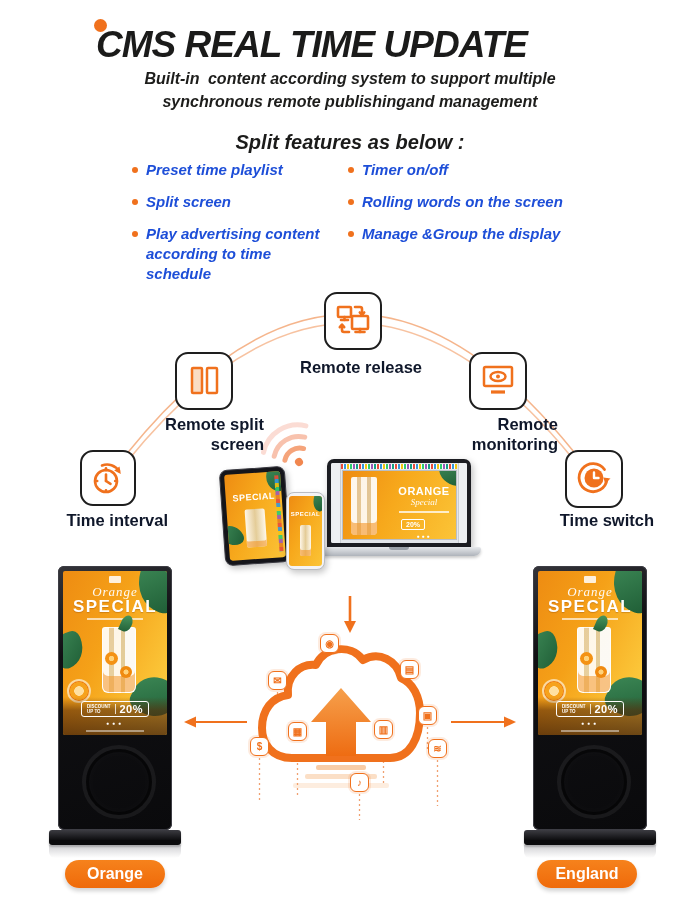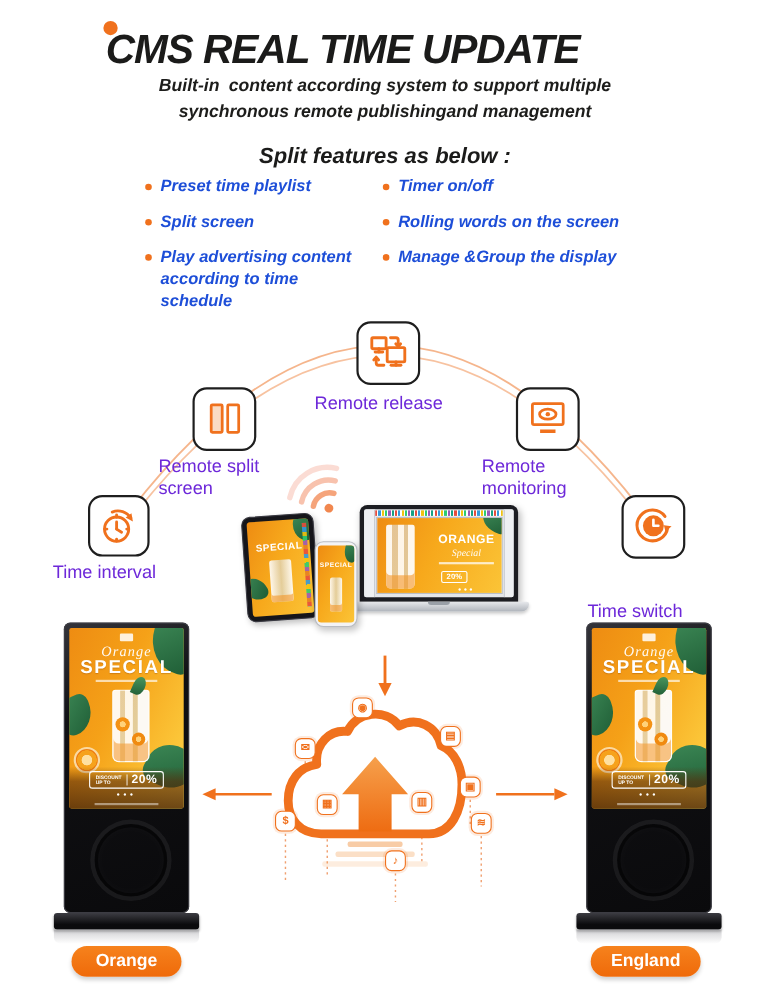--- a/index.html
+++ b/index.html
@@ -40,27 +40,27 @@
   
   .icon-box{position:absolute;width:58px;height:58px;box-sizing:border-box;background:#fff;
             border:2.6px solid #1e1e1e;border-radius:13px;display:flex;align-items:center;
             justify-content:center;z-index:4;}
   .icon-box svg{width:40px;height:40px;}
   .node-release{left:324px;top:292px;}
   .node-split{left:175px;top:352px;}
   .node-monitor{left:469px;top:352px;}
   .node-tinterval{left:80px;top:450px;width:56px;height:56px;}
   .node-tswitch{left:565px;top:450px;}
-  .node-lbl{position:absolute;text-align:left;font-weight:400;font-size:16.5px;
-            color:#6d28d9;z-index:4;line-height:20px;}
+  .node-lbl{position:absolute;text-align:right;font-weight:700;font-size:16.5px;
+            color:#0f172a;z-index:4;line-height:20px;}
   .lbl-release{left:286px;top:357px;width:136px;}
   .lbl-split{left:144px;top:414px;width:120px;}
   .lbl-monitor{left:438px;top:414px;width:120px;}
   .lbl-tinterval{left:48px;top:510px;width:120px;}
-  .lbl-tswitch{left:534px;top:510px;width:120px;margin-top:36px;}
+  .lbl-tswitch{left:534px;top:510px;width:120px;}
 
   
   .tablet{position:absolute;left:222px;top:468px;width:66px;height:96px;background:#15151a;
           border-radius:8px;border:1px solid #3a3a42;padding:4px;box-sizing:border-box;
           transform:rotate(-4deg);z-index:5;box-shadow:2px 3px 6px rgba(0,0,0,.25);}
   .tablet .palette{position:absolute;right:6px;top:8px;bottom:10px;width:4px;
       background:repeating-linear-gradient(180deg,#e74c3c 0 4px,#3498db 4px 8px,#f1c40f 8px 12px,
       #2ecc71 12px 16px,#9b59b6 16px 20px,#e67e22 20px 24px);opacity:.9;z-index:2;}
   .phone{position:absolute;left:286px;top:492px;width:39px;height:78px;background:#f3f3f5;
          border:1px solid #b9bcc2;border-radius:8px;padding:3px 2px;box-sizing:border-box;

